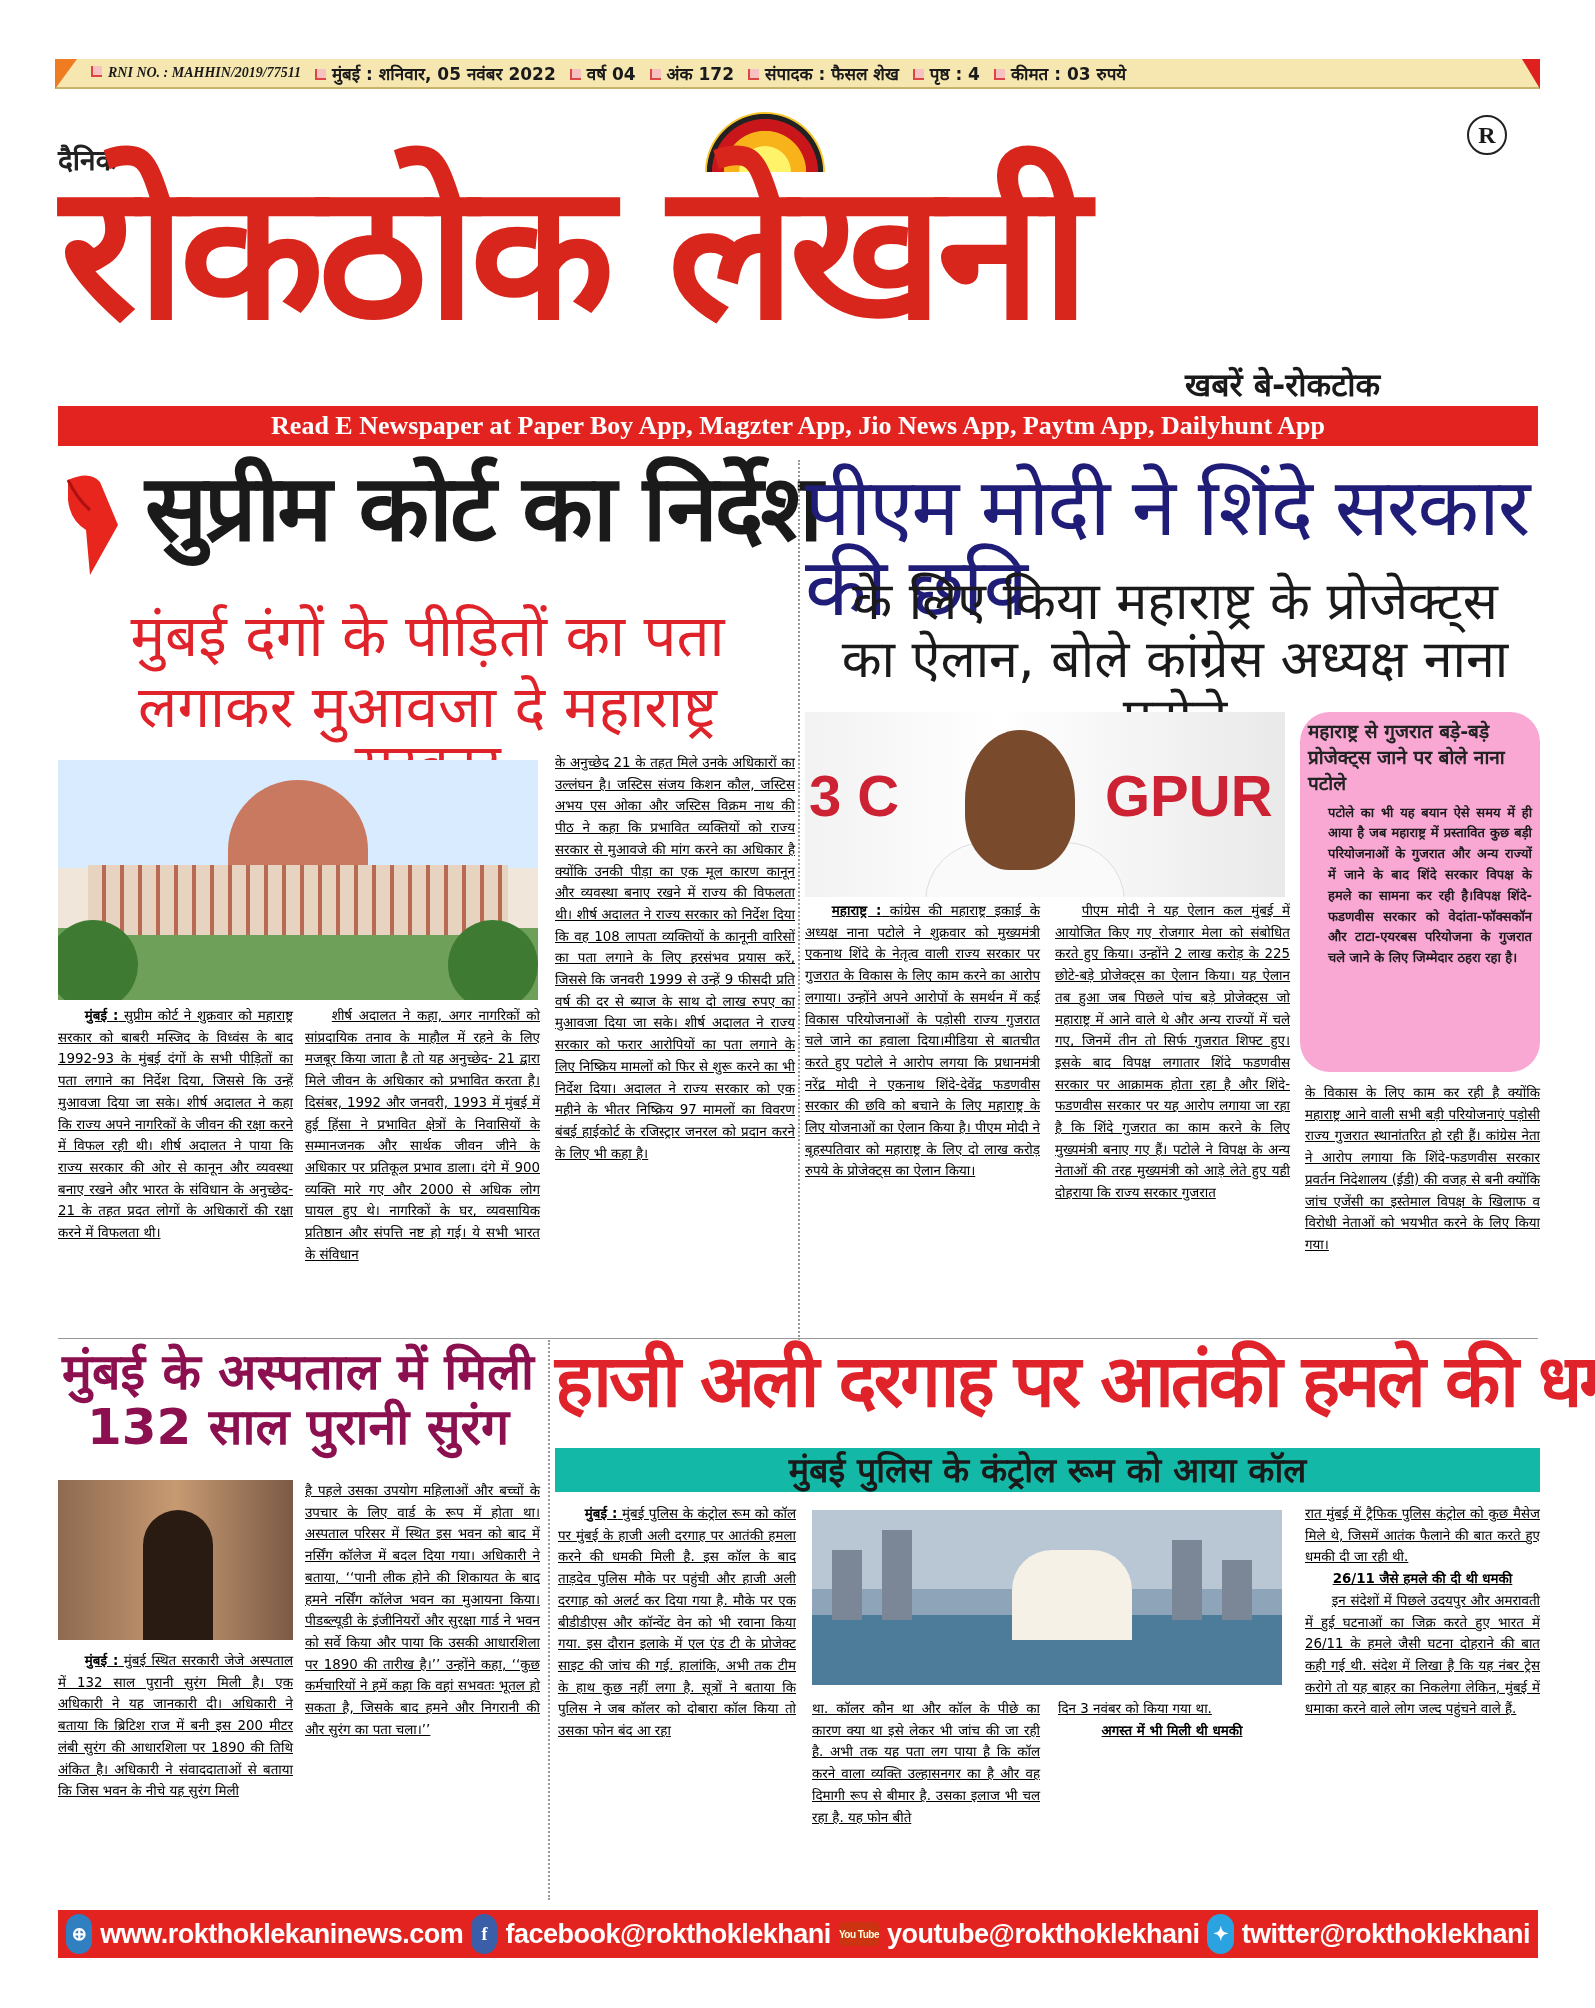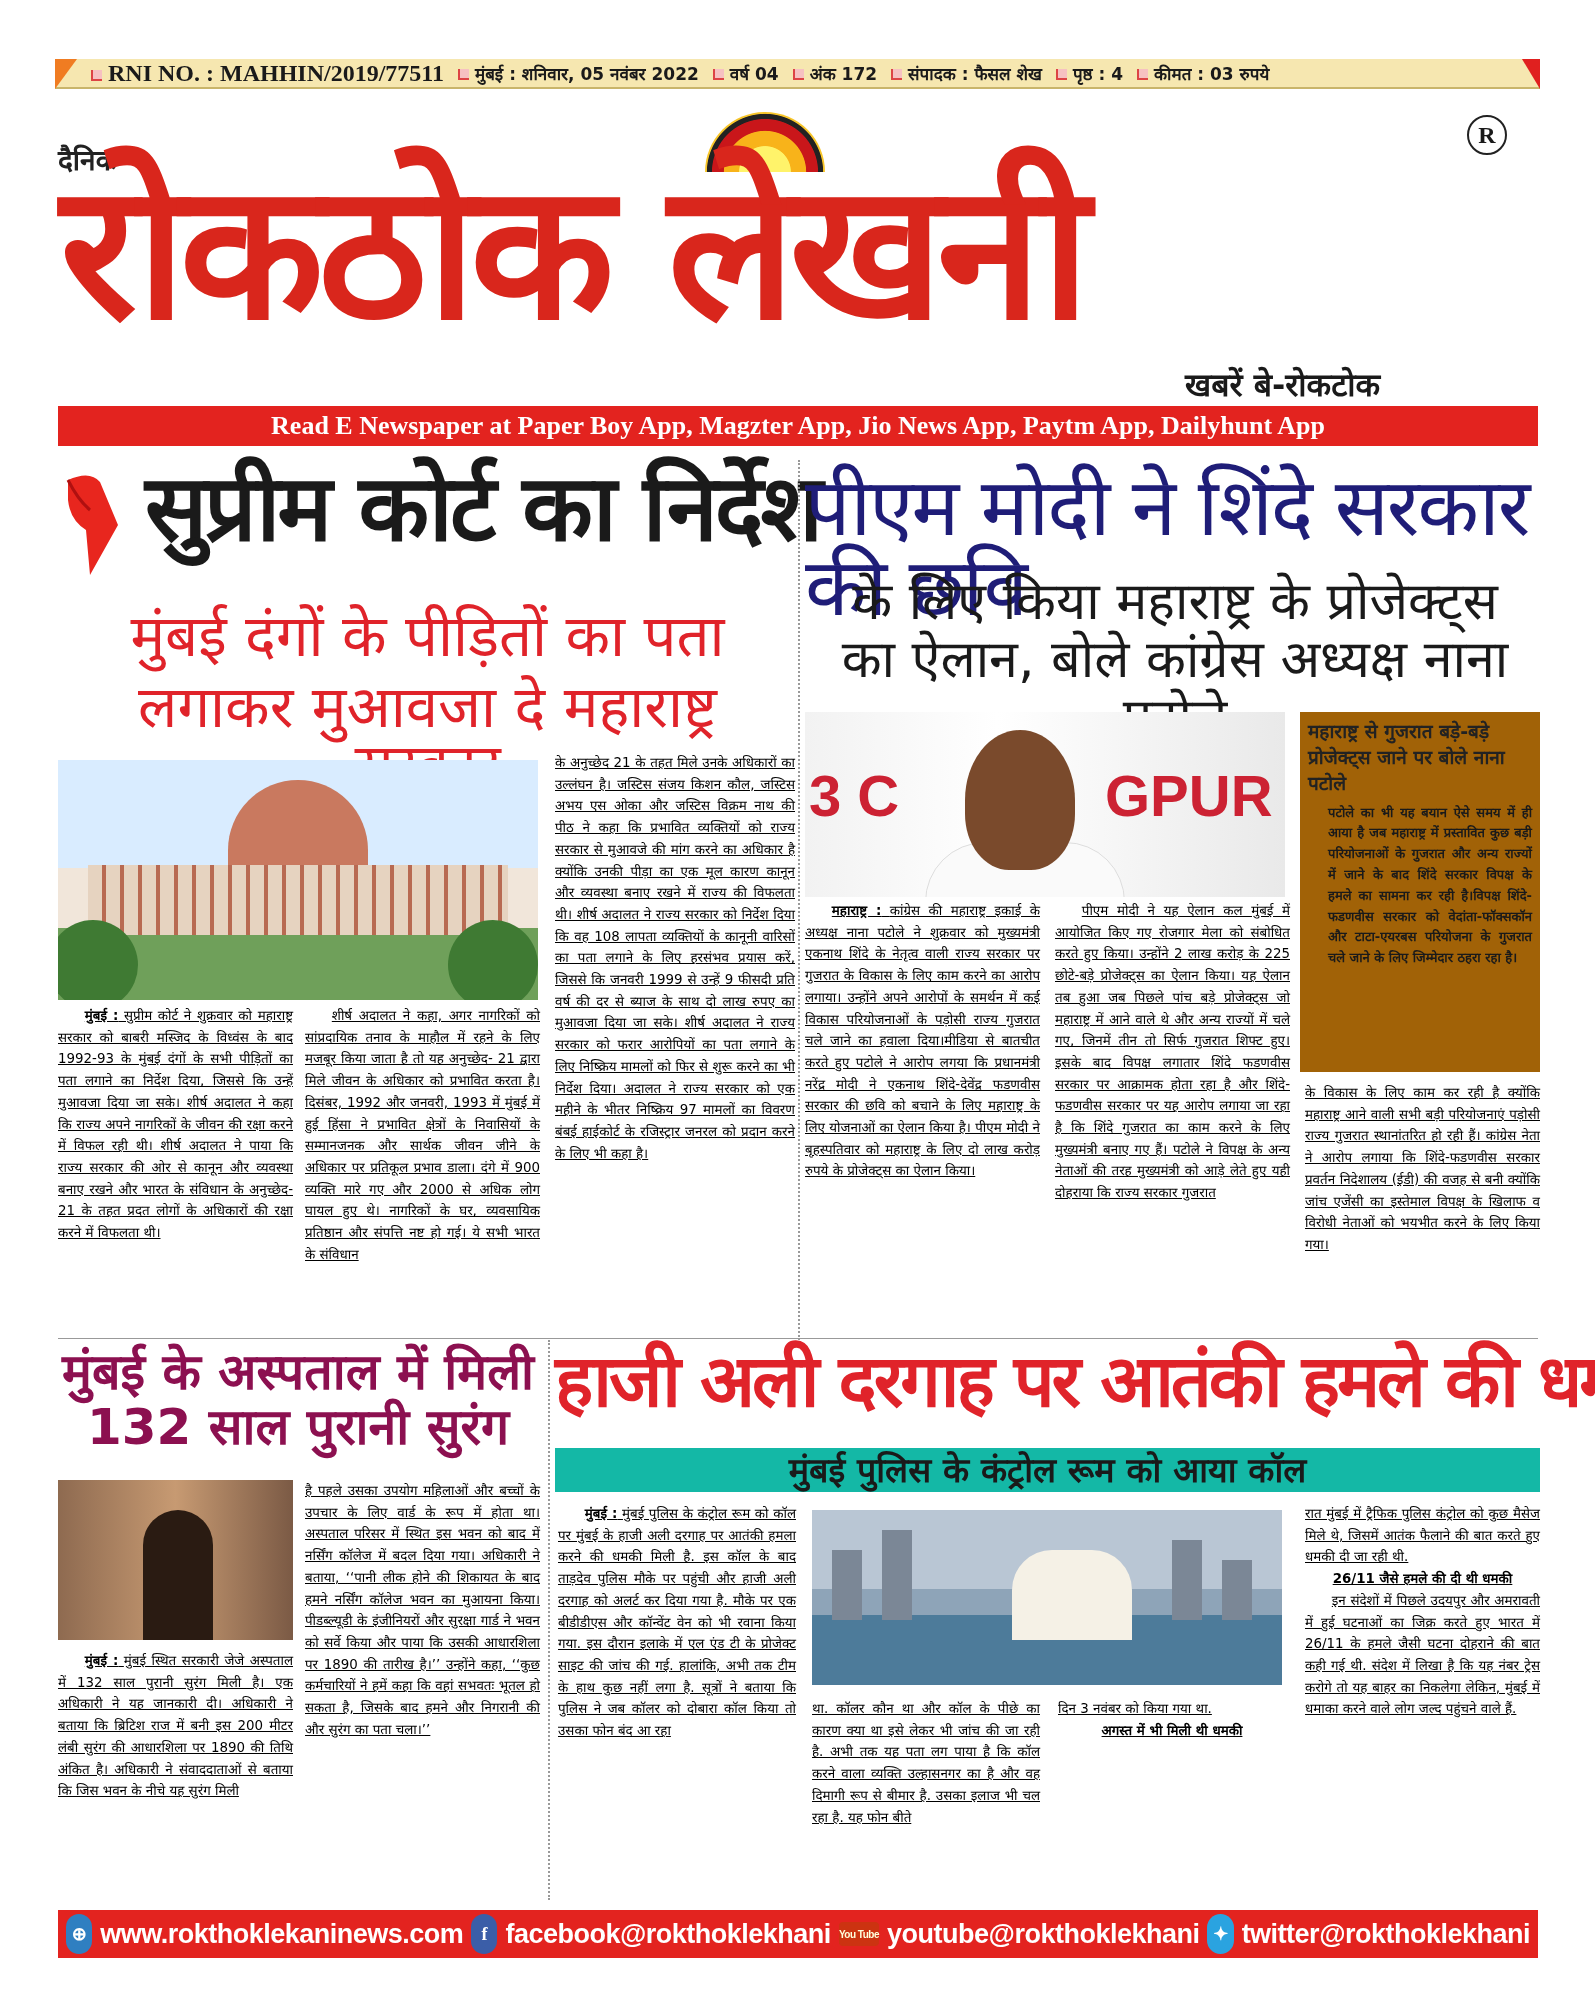--- a/index.html
+++ b/index.html
@@ -4,21 +4,21 @@
 <style>
   * { box-sizing: border-box; margin: 0; padding: 0; }
   body { width: 1595px; height: 2008px; background: #fff; font-family: "DejaVu Sans", sans-serif; color: #1a1a1a; position: relative; overflow: hidden; }
   .abs { position: absolute; }
 
   
   .topbar { left: 55px; top: 59px; width: 1485px; height: 30px; background: #f6e7b0; border-bottom: 2px solid #c9b56a; display: flex; align-items: center; gap: 14px; padding-left: 36px; font-size: 17px; font-weight: bold; color: #1a1a1a; white-space: nowrap; }
   .topbar .corner-l { position: absolute; left: 0; top: 0; width: 0; height: 0; border-top: 30px solid #f07c22; border-right: 22px solid transparent; }
   .topbar .corner-r { position: absolute; right: 0; top: 0; width: 0; height: 0; border-top: 30px solid #e0201f; border-left: 18px solid transparent; }
   .topbar .sq { display: inline-block; width: 11px; height: 11px; background: #f6c1c1; border-left: 2px solid #d44; border-bottom: 2px solid #d44; margin-right: 6px; }
-  .topbar .rni { font-family: "Liberation Serif", serif; font-size: 24px; }
+  .topbar .rni { font-family: "Liberation Serif", serif; font-size: 14px; font-style: italic; }
 
   
   .mast-dainik { left: 58px; top: 140px; font-size: 28px; font-weight: bold; color: #222; }
   .mast-title { left: 60px; top: 158px; font-size: 188px; font-weight: bold; color: #d9261c; line-height: 1; letter-spacing: -6px; font-family: "DejaVu Sans", sans-serif; }
   .mast-sun { left: 705px; top: 112px; width: 120px; height: 60px; overflow: hidden; }
   .mast-sun .ring { position: absolute; left: 0; top: 0; width: 120px; height: 120px; border-radius: 50%; background: radial-gradient(circle, #fff36a 0 30%, #f8b31a 31% 48%, #c9161a 49% 62%, #222 63% 68%, #f8c62a 69% 100%); }
   .reg { left: 1467px; top: 115px; width: 40px; height: 40px; border: 2px solid #222; border-radius: 50%; text-align: center; font-size: 24px; line-height: 36px; font-family: "Liberation Serif", serif; font-weight: bold; }
   .tagline { left: 1185px; top: 362px; font-size: 32px; font-weight: bold; color: #1a1a1a; }
 
   .appbar { left: 58px; top: 406px; width: 1480px; height: 40px; background: #e3231f; color: #fff; font-family: "Liberation Serif", serif; font-weight: bold; font-size: 26px; text-align: center; line-height: 40px; }
@@ -46,21 +46,21 @@
   .img-tunnel .arch { position: absolute; left: 85px; top: 30px; width: 70px; height: 130px; border-radius: 35px 35px 0 0; background: #2a1b12; }
   .img-haji { left: 812px; top: 1510px; width: 470px; height: 175px; background: linear-gradient(#b9c6d4 0 45%, #8ea4b8 45% 60%, #4d7b9a 60% 100%); }
   .img-haji .sky { position: absolute; top: 30px; width: 30px; background: #7b8796; }
   .img-haji .dargah { position: absolute; left: 200px; top: 40px; width: 120px; height: 90px; background: #f5f1e6; border-radius: 40px 40px 0 0; }
 
   
   .col { font-size: 13.4px; line-height: 1.62; text-align: justify; color: #000000; text-decoration: underline; }
   .col b { font-weight: bold; margin-top: 33px; }
   .indent { text-indent: 2em; }
 
-  .side-box { left: 1300px; top: 712px; width: 240px; height: 360px; background: #a16207; padding: 6px 8px; }
+  .side-box { left: 1300px; top: 712px; width: 240px; height: 360px; background: #f9a8d4; padding: 6px 8px; border-radius: 30px; }
   .side-box .h { font-size: 19px; font-weight: bold; line-height: 1.38; color: #222; }
   .side-box .t { font-size: 13px; font-weight: bold; line-height: 1.6; text-align: justify; margin-top: 6px; margin-left: 20px; }
 
   .h-hosp { left: 58px; top: 1345px; width: 480px; font-size: 50px; font-weight: bold; color: #8c1050; line-height: 1.1; text-align: center; }
   .h-haji { left: 555px; top: 1345px; width: 985px; font-size: 72px; font-weight: bold; color: #e0232a; line-height: 1; letter-spacing: -3px; white-space: nowrap; }
   .sub-haji { left: 555px; top: 1448px; width: 985px; height: 44px; background: #14b8a6; font-size: 34px; font-weight: bold; text-align: center; line-height: 44px; color: #1a1a1a; }
 
   .hr { background: #999; height: 1px; }
 
   .footer { left: 58px; top: 1910px; width: 1480px; height: 48px; background: #e3231f; display: flex; align-items: center; gap: 8px; padding: 0 8px; color: #fff; font-family: "Liberation Sans", sans-serif; font-weight: bold; font-size: 27px; white-space: nowrap; letter-spacing: -0.5px; }

